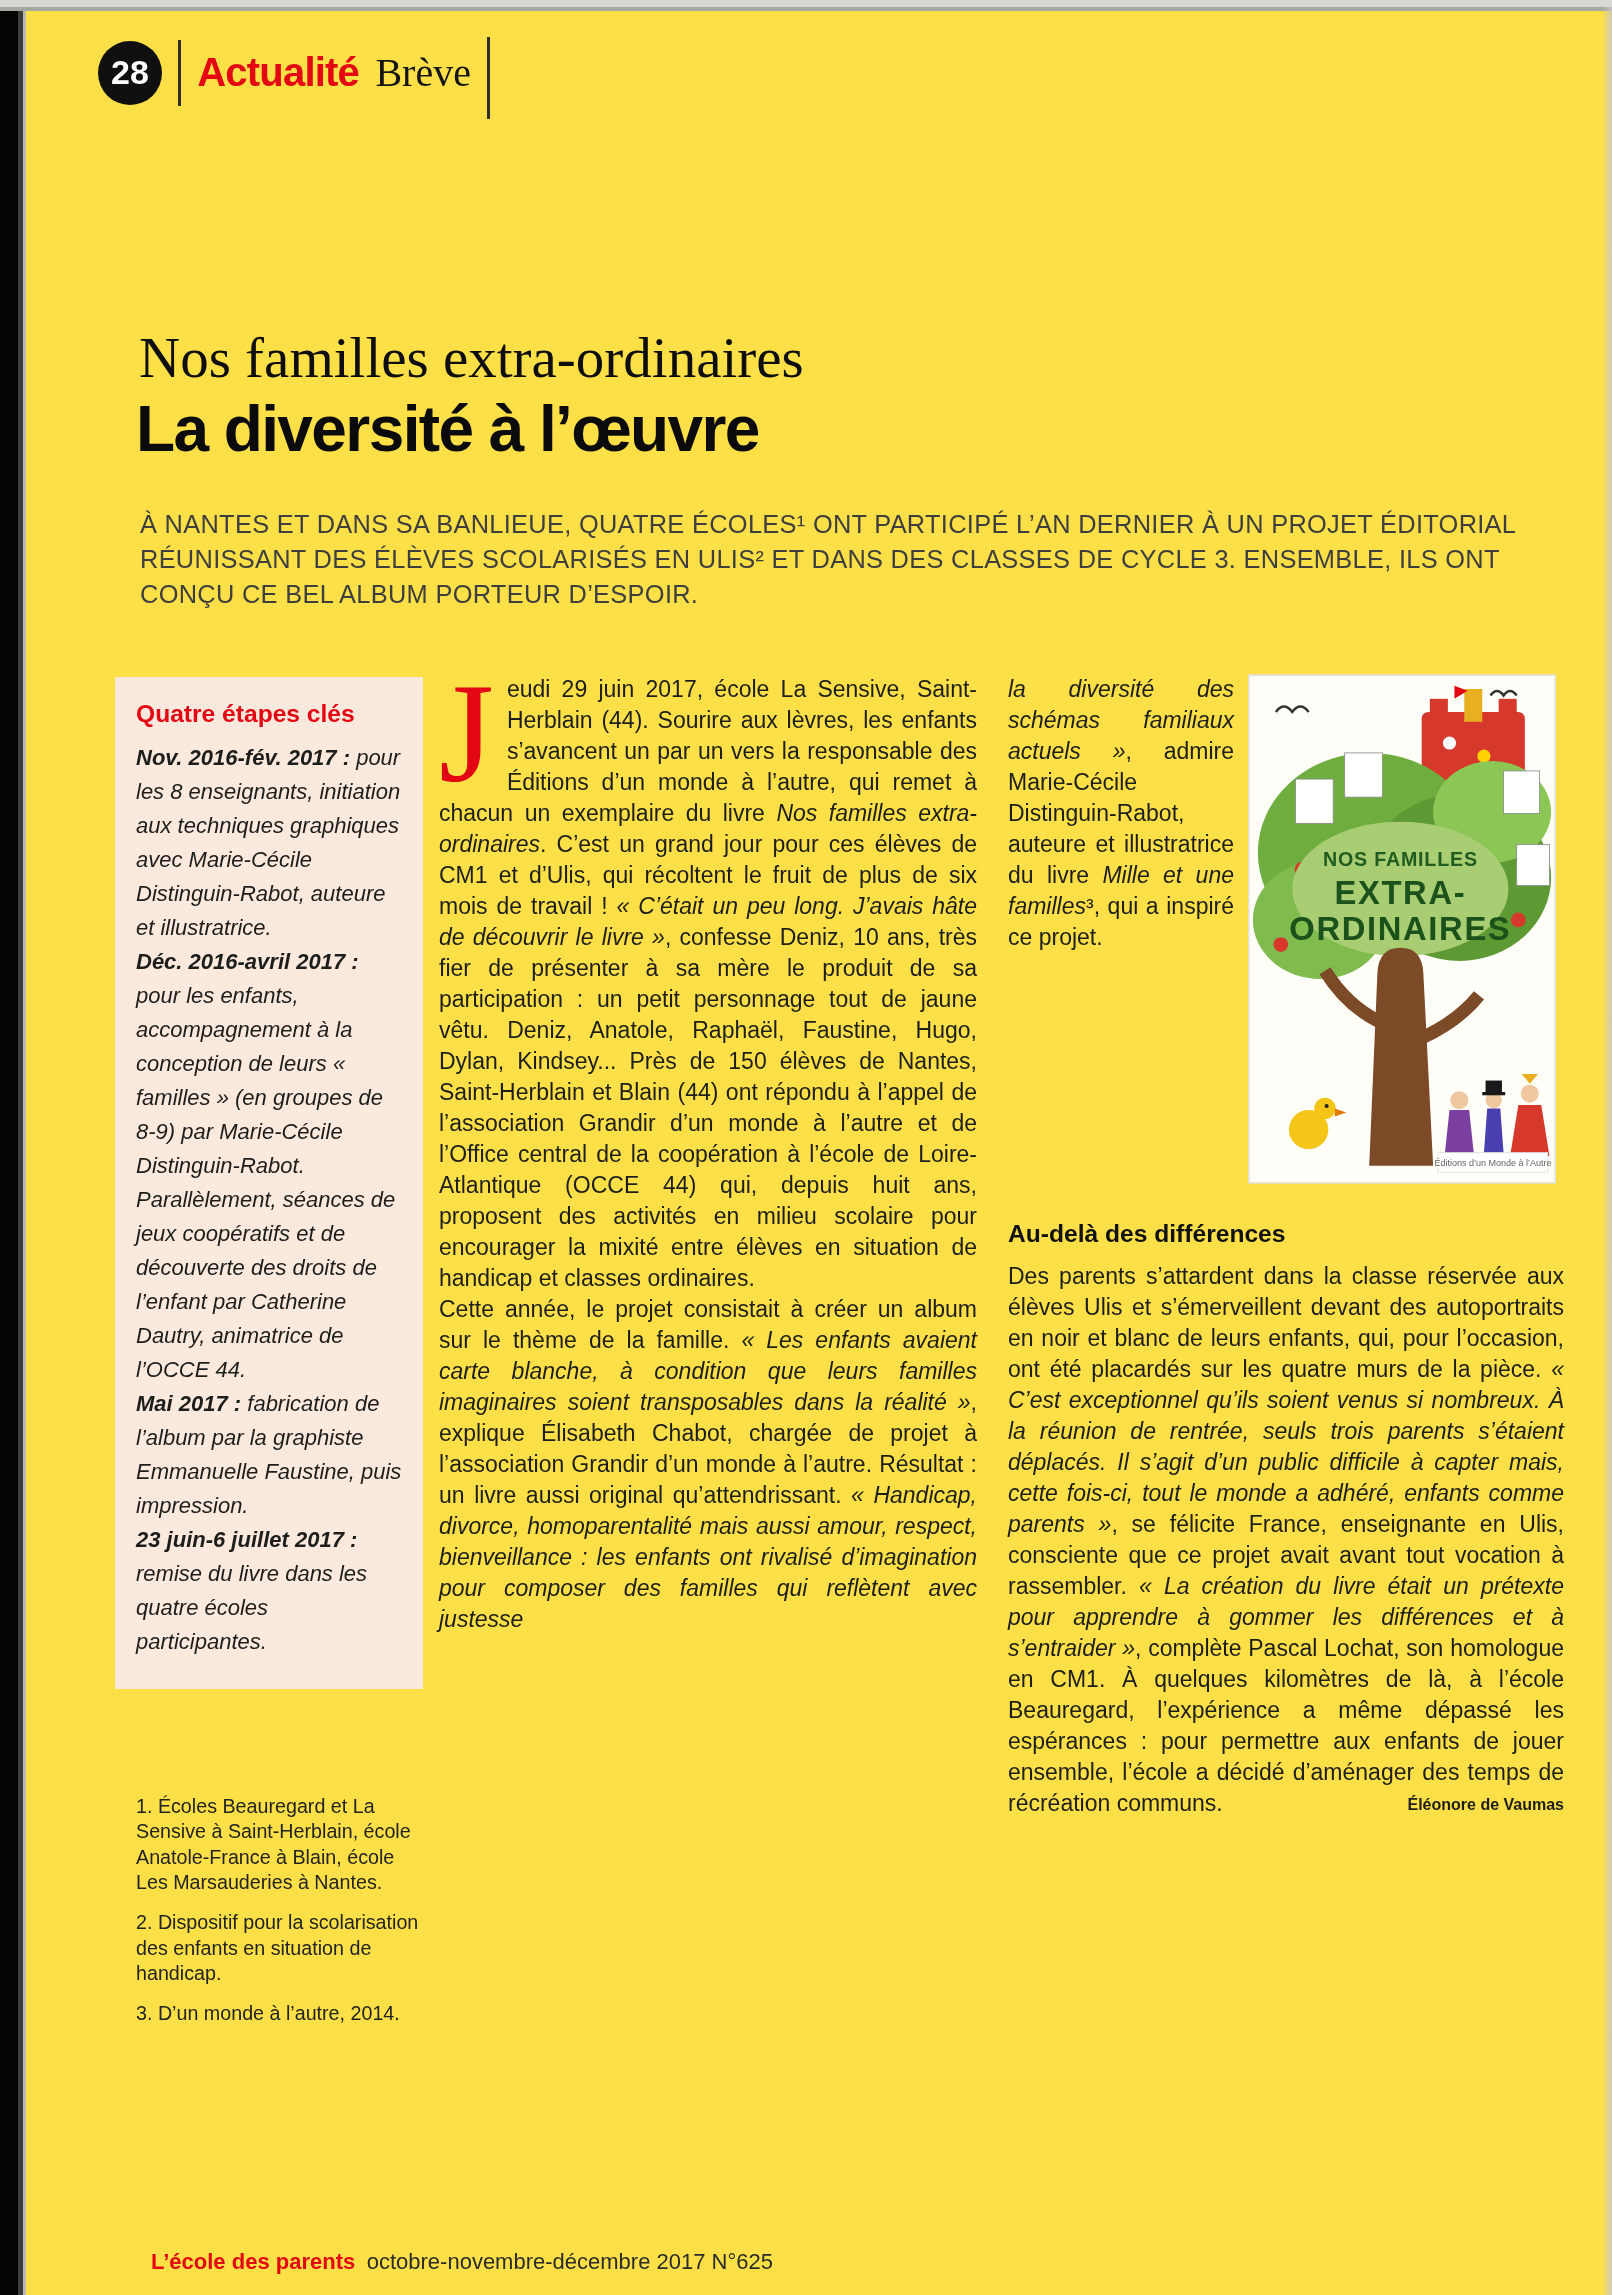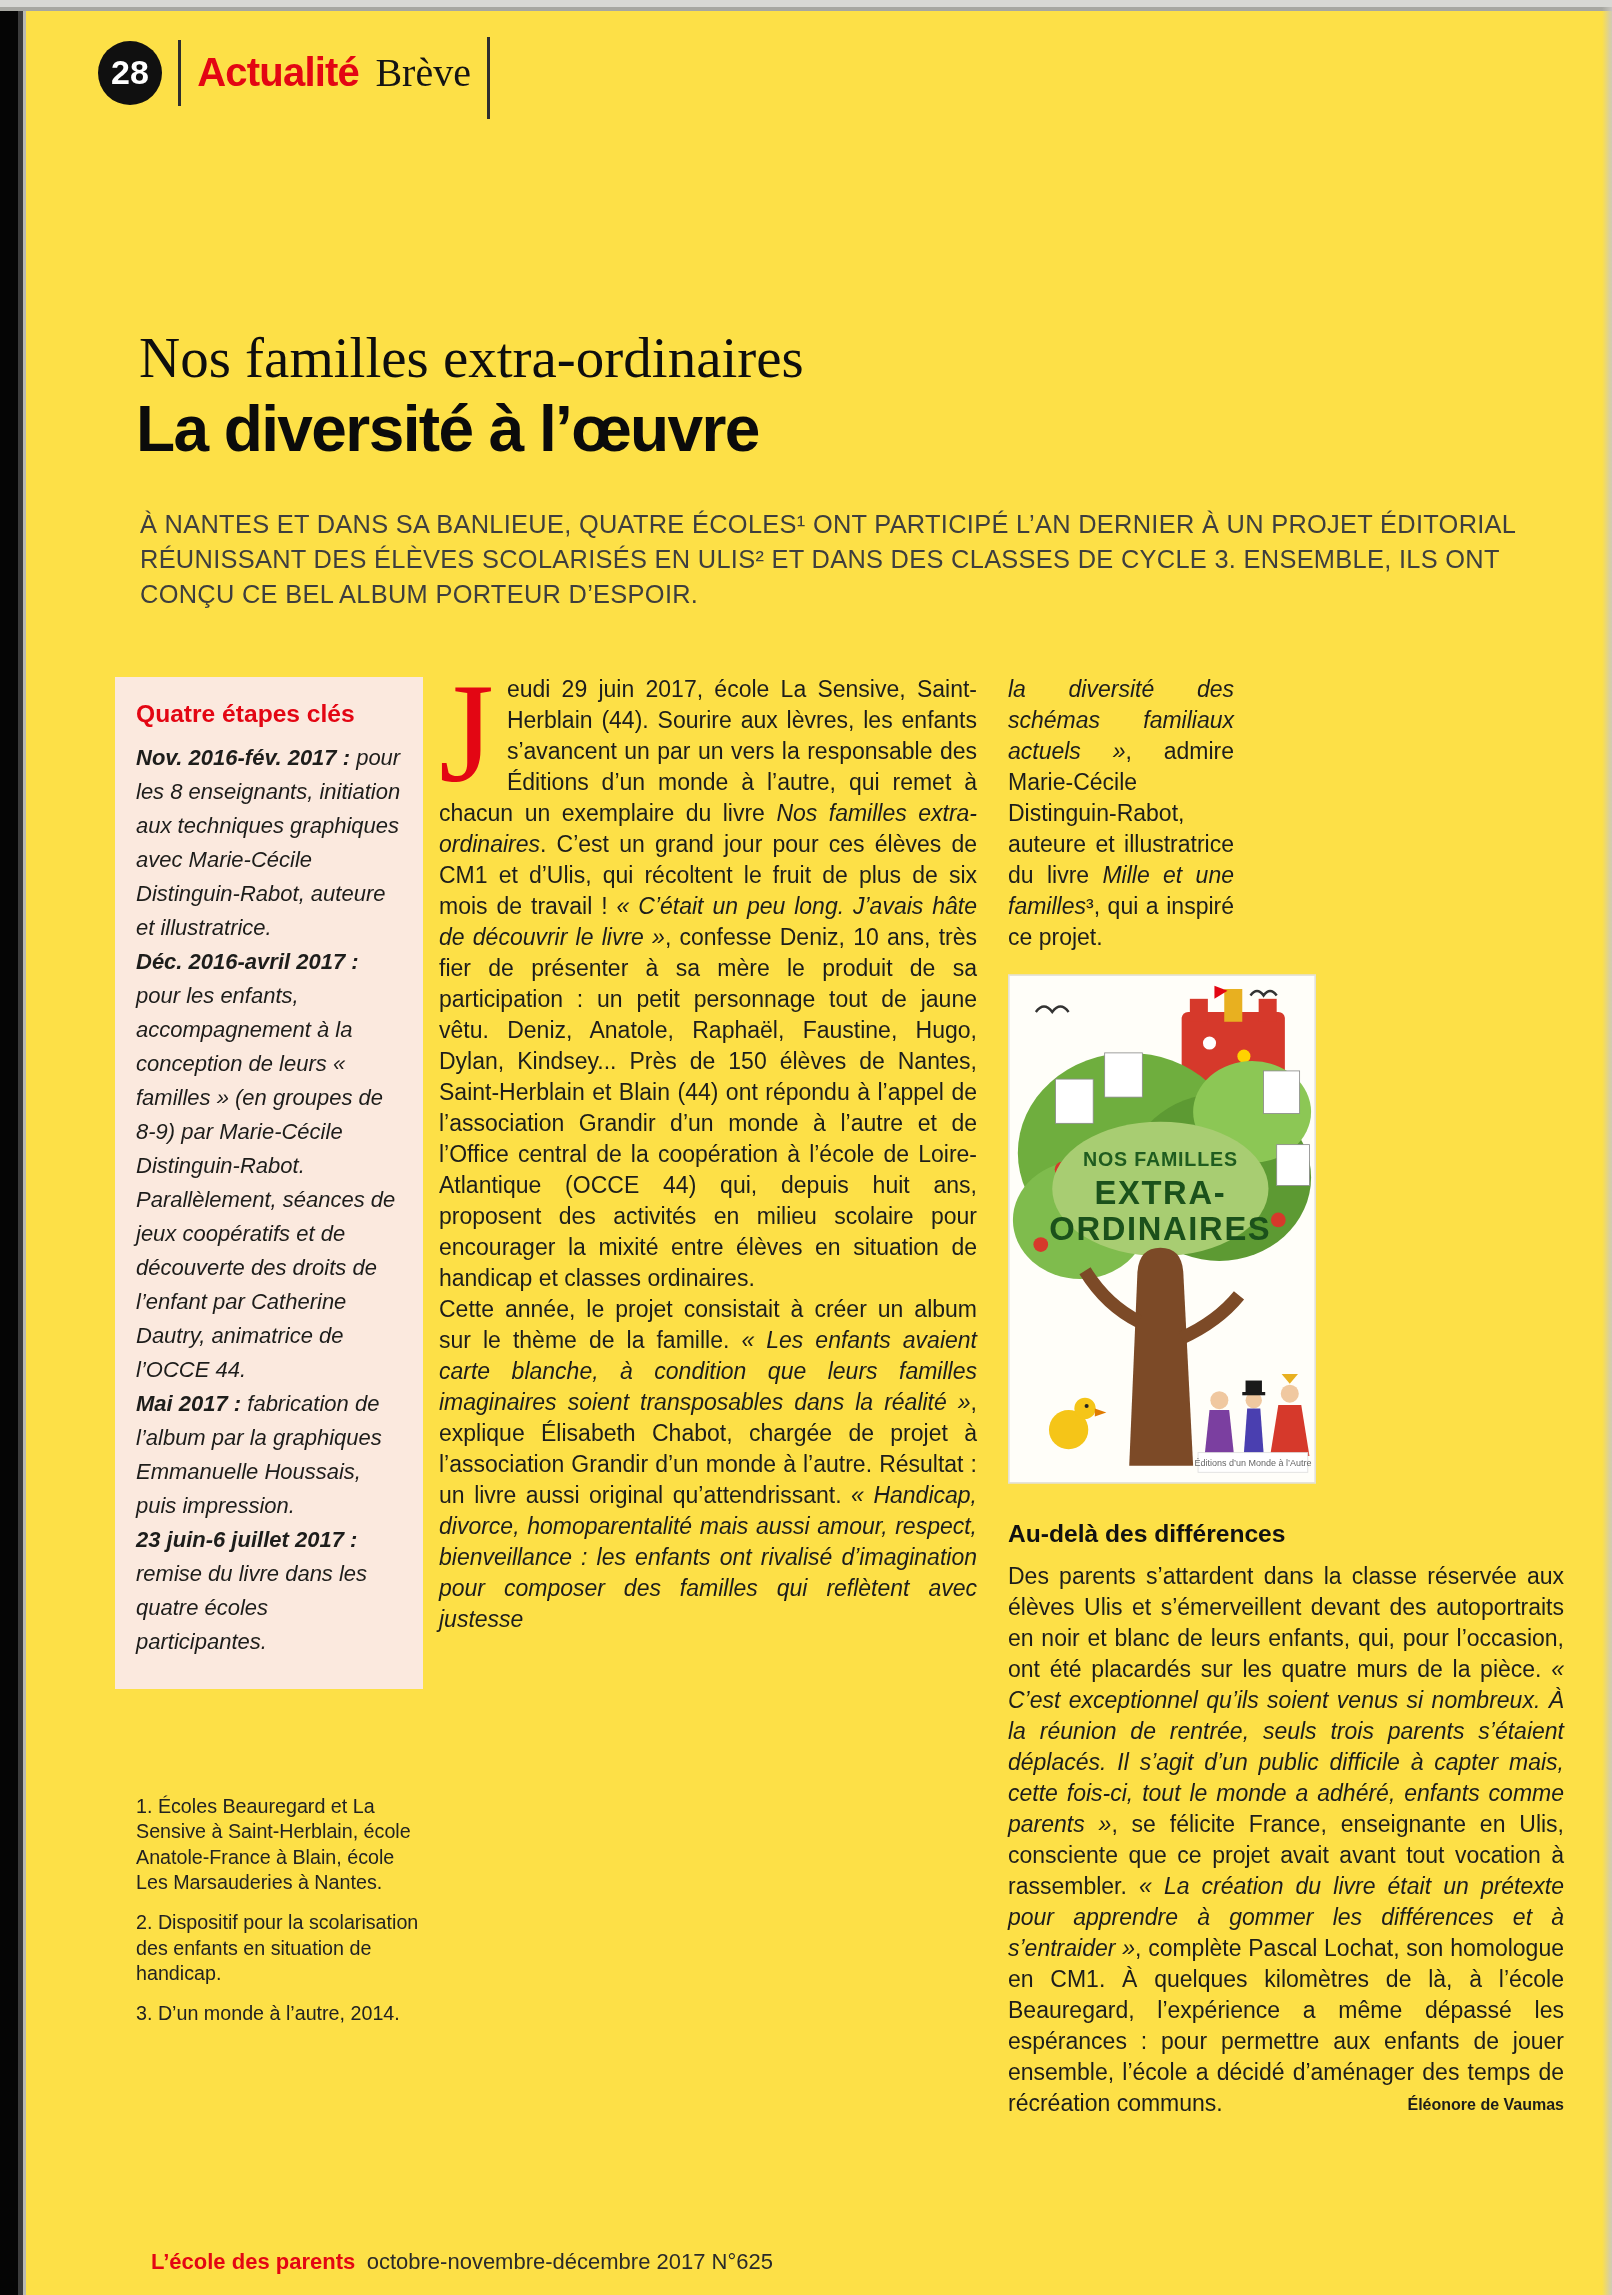--- a/index.html
+++ b/index.html
@@ -50,21 +50,21 @@
   .footnote { margin-bottom:14.8px; }
 
   
   .col-main  { position:absolute; left:439px;  top:667px; width:538px;
                font-size:23px; line-height:31px; text-align:justify; }
   .col-right { position:absolute; left:1008px; top:667px; width:556px;
                font-size:23px; line-height:31px; text-align:justify; }
   .body-p { margin:0; }
   .dropcap { float:left; font-family:"Liberation Serif", serif; font-size:141px; line-height:113px;
              color:#e30613; padding:3.3px 13px 0 0; }
-  .right-top { display:flex; gap:21px;flex-direction:column; }
+  .right-top { display:flex; gap:14px; }
   .right-top-text { width:226px; }
   .book { width:308px; height:510px; flex:none; }
   .crosshead { font-weight:700; font-size:24.6px; text-align:left; margin:34px 0 11.5px 0; color:#111; }
   .byline { text-align:right; font-weight:700; font-size:16px; margin-top:-30px; }
 
   
   .bk-small { font-family:"Liberation Sans", sans-serif; font-weight:700; font-size:24px;
               fill:#1f5c1f; text-anchor:middle; letter-spacing:1px; }
   .bk-big   { font-family:"Liberation Sans", sans-serif; font-weight:700; font-size:40px;
               fill:#1b511b; text-anchor:middle; letter-spacing:2px; }
@@ -92,21 +92,21 @@
   </div>
 
   <div class="kicker">Nos familles extra-ordinaires</div>
   <div class="title">La diversité à l’œuvre</div>
   <div class="standfirst">À NANTES ET DANS SA BANLIEUE, QUATRE ÉCOLES¹ ONT PARTICIPÉ L’AN DERNIER À UN PROJET ÉDITORIAL RÉUNISSANT DES ÉLÈVES SCOLARISÉS EN ULIS² ET DANS DES CLASSES DE CYCLE 3. ENSEMBLE, ILS ONT CONÇU CE BEL ALBUM PORTEUR D’ESPOIR.</div>
 
   <div class="sidebar-box">
     <div class="sidebar-title">Quatre étapes clés</div>
     <p class="sidebar-entry"><span class="bi">Nov. 2016-fév. 2017 : </span><span class="i">pour les 8 enseignants, initiation aux techniques graphiques avec Marie-Cécile Distinguin-Rabot, auteure et illustratrice.</span></p>
     <p class="sidebar-entry"><span class="bi">Déc. 2016-avril 2017 : </span><span class="i">pour les enfants, accompagnement à la conception de leurs « familles » (en groupes de 8-9) par Marie-Cécile Distinguin-Rabot. Parallèlement, séances de jeux coopératifs et de découverte des droits de l’enfant par Catherine Dautry, animatrice de l’OCCE 44.</span></p>
-    <p class="sidebar-entry"><span class="bi">Mai 2017 : </span><span class="i">fabrication de l’album par la graphiques Emmanuelle Houssais, puis impression.</span></p>
+    <p class="sidebar-entry"><span class="bi">Mai 2017 : </span><span class="i">fabrication de l’album par la graphiste Emmanuelle Faustine, puis impression.</span></p>
     <p class="sidebar-entry"><span class="bi">23 juin-6 juillet 2017 : </span><span class="i">remise du livre dans les quatre écoles participantes.</span></p>
   </div>
 
   <div class="footnotes">
     <p class="footnote">1. Écoles Beauregard et La Sensive à Saint-Herblain, école Anatole-France à Blain, école Les Marsauderies à Nantes.</p>
     <p class="footnote">2. Dispositif pour la scolarisation des enfants en situation de handicap.</p>
     <p class="footnote">3. D’un monde à l’autre, 2014.</p>
   </div>
 
   <div class="col-main">

